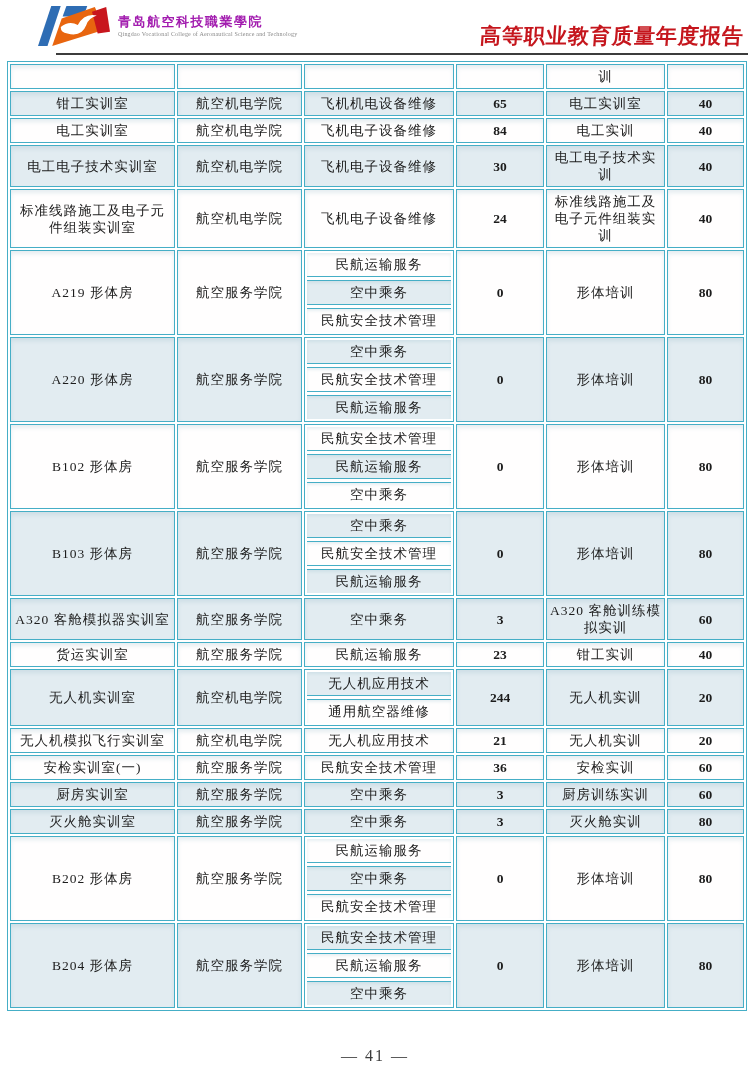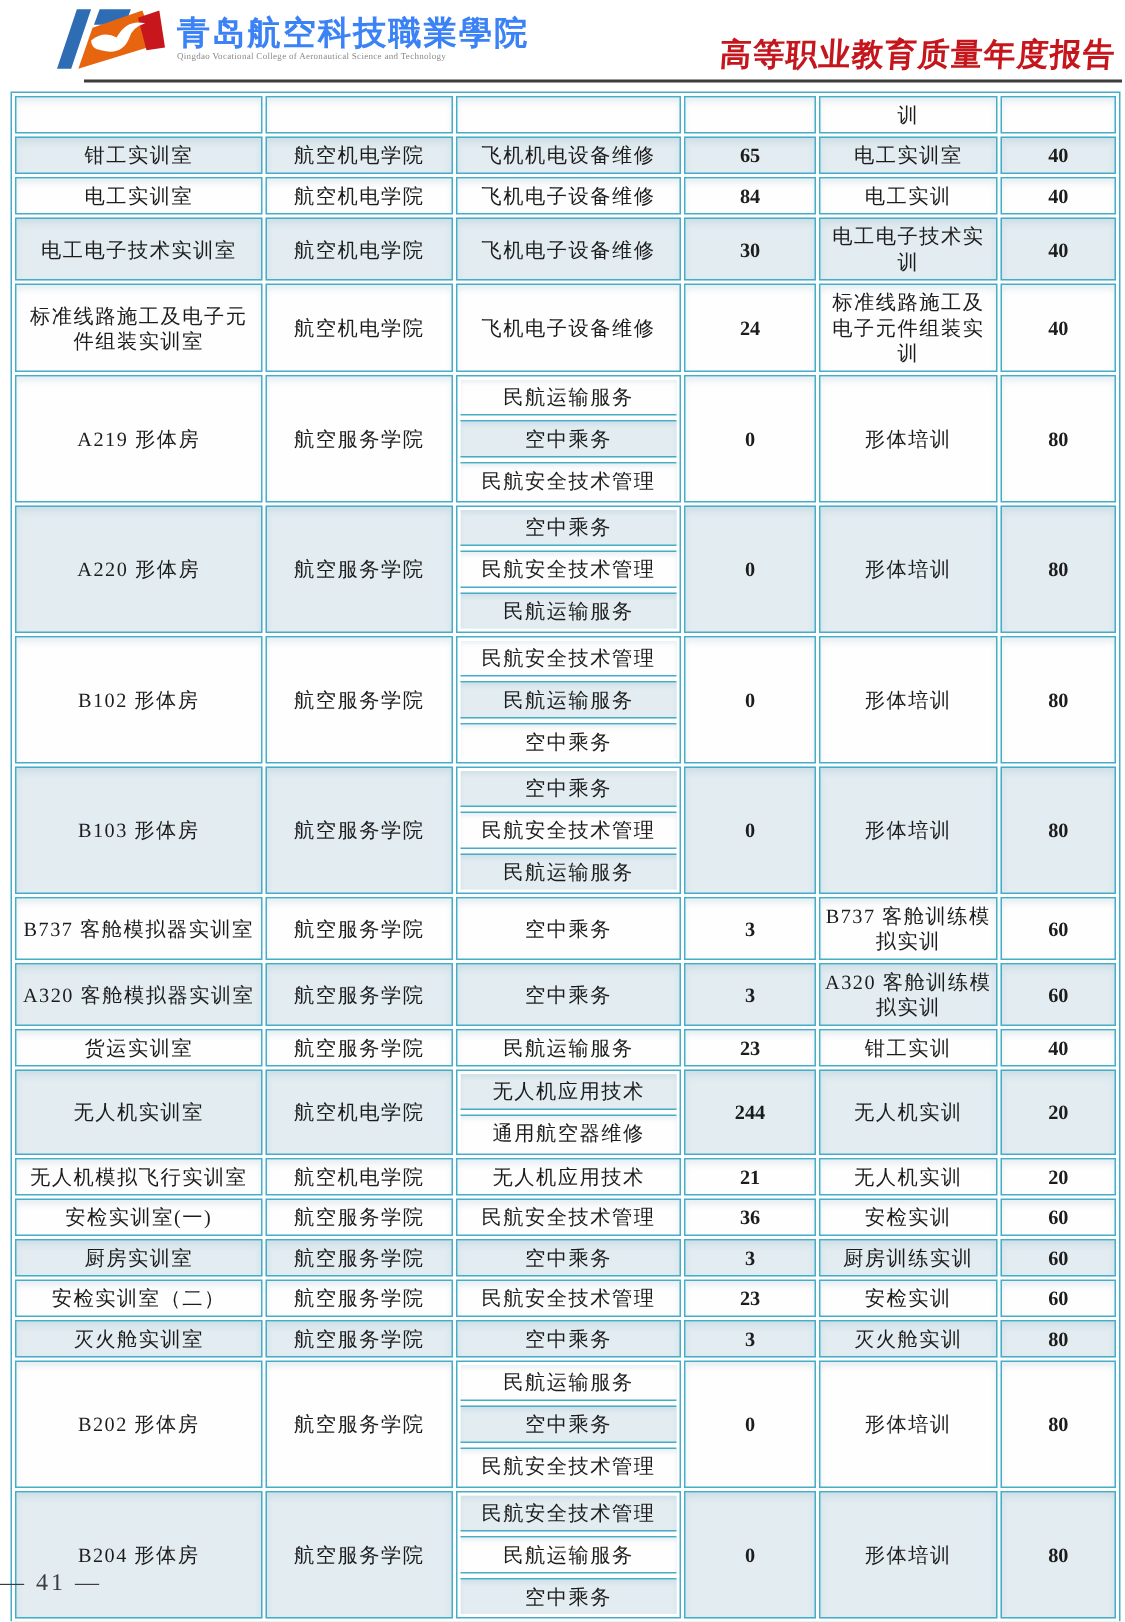--- a/index.html
+++ b/index.html
@@ -13,21 +13,21 @@
   .page{
     width:750px;height:1081px;margin:0 auto;background:#ffffff;
     font-family:"Liberation Serif","DejaVu Serif",serif;
     color:var(--ink);position:relative;overflow:hidden;
   }
   
   .header{display:flex;align-items:flex-start;justify-content:space-between;padding:4px 6px 0 38px;}
   .brand{display:flex;align-items:center;gap:8px;}
   .logo-svg{width:72px;height:44px;flex:0 0 auto;}
   .brand-text{display:flex;flex-direction:column;line-height:1.05;}
-  .brand-zh{font-size:22px;font-weight:bold;color:#3b82f6;letter-spacing:1.5px;}
+  .brand-zh{font-size:13px;font-weight:bold;color:#a21caf;letter-spacing:1.5px;}
   .brand-en{font-size:6px;color:#8a8a8a;margin-top:2px;letter-spacing:.2px;}
   .report-title{
     font-size:21px;font-weight:bold;color:var(--red);
     margin-top:18px;letter-spacing:1px;transform:skewX(-4deg);
     font-family:"Liberation Serif","DejaVu Serif",serif;white-space:nowrap;
   }
   .header-rule{height:2px;background:#3c3c3c;margin:3px 2px 0 56px;}
   
   .table-wrap{padding:6px 0 0 7px;}
   table{
@@ -51,21 +51,21 @@
     margin:3px 0;padding:3px 1px;line-height:17px;
     box-shadow:inset 0 2px 3px rgba(130,170,188,.18);
   }
   .major-sub:first-child{margin-top:0;border-top:none;}
   .major-sub:last-child{margin-bottom:0;border-bottom:none;}
   .major-sub.shade-blue{background:var(--shade);}
   .major-sub.shade-white{background:#fffefe;}
   .num{letter-spacing:0;font-weight:bold;}
   
   .footer{
-    position:absolute;left:0;right:0;bottom:16px;text-align:left;
+    position:absolute;left:0;right:0;bottom:16px;text-align:center;
     font-size:16px;color:#3d3d3d;letter-spacing:2px;
   }
 </style>
 </head>
 <body>
 
 <div class="page">
 
   <div class="header">
     <div class="brand">
@@ -178,28 +178,20 @@
             <td class="majors-cell-multi">
               <div class="major-sub shade-blue">空中乘务</div>
               <div class="major-sub shade-white">民航安全技术管理</div>
               <div class="major-sub shade-blue">民航运输服务</div>
             </td>
             <td class="shade-blue num">0</td>
             <td class="shade-blue">形体培训</td>
             <td class="shade-blue num">80</td>
           </tr>
           <tr>
-            <td class="shade-white">B737 客舱模拟器实训室</td>
-            <td class="shade-white">航空服务学院</td>
-            <td class="shade-white">空中乘务</td>
-            <td class="shade-white num">3</td>
-            <td class="shade-white">B737 客舱训练模拟实训</td>
-            <td class="shade-white num">60</td>
-          </tr>
-          <tr>
             <td class="shade-blue">A320 客舱模拟器实训室</td>
             <td class="shade-blue">航空服务学院</td>
             <td class="shade-blue">空中乘务</td>
             <td class="shade-blue num">3</td>
             <td class="shade-blue">A320 客舱训练模拟实训</td>
             <td class="shade-blue num">60</td>
           </tr>
           <tr>
             <td class="shade-white">货运实训室</td>
             <td class="shade-white">航空服务学院</td>
@@ -237,28 +229,20 @@
           </tr>
           <tr>
             <td class="shade-blue">厨房实训室</td>
             <td class="shade-blue">航空服务学院</td>
             <td class="shade-blue">空中乘务</td>
             <td class="shade-blue num">3</td>
             <td class="shade-blue">厨房训练实训</td>
             <td class="shade-blue num">60</td>
           </tr>
           <tr>
-            <td class="shade-white">安检实训室（二）</td>
-            <td class="shade-white">航空服务学院</td>
-            <td class="shade-white">民航安全技术管理</td>
-            <td class="shade-white num">23</td>
-            <td class="shade-white">安检实训</td>
-            <td class="shade-white num">60</td>
-          </tr>
-          <tr>
             <td class="shade-blue">灭火舱实训室</td>
             <td class="shade-blue">航空服务学院</td>
             <td class="shade-blue">空中乘务</td>
             <td class="shade-blue num">3</td>
             <td class="shade-blue">灭火舱实训</td>
             <td class="shade-blue num">80</td>
           </tr>
           <tr>
             <td class="shade-white">B202 形体房</td>
             <td class="shade-white">航空服务学院</td>

